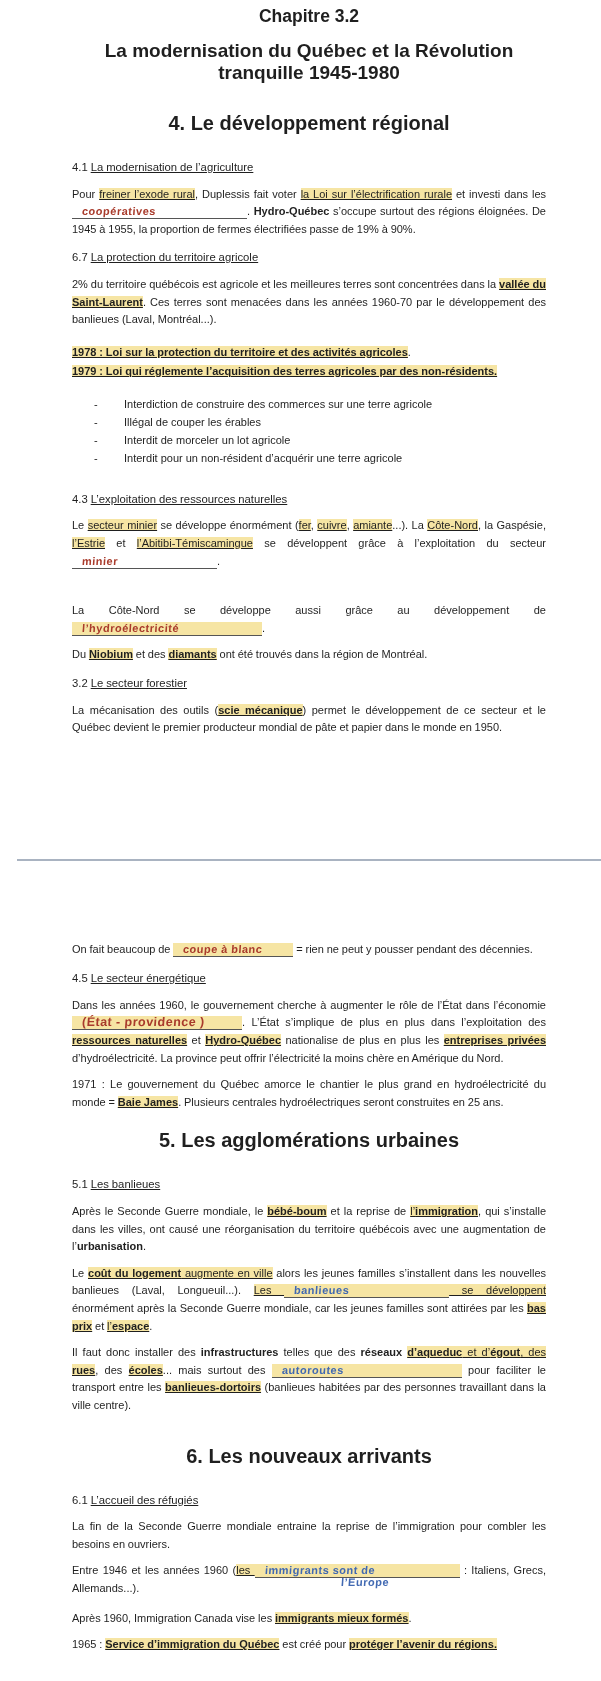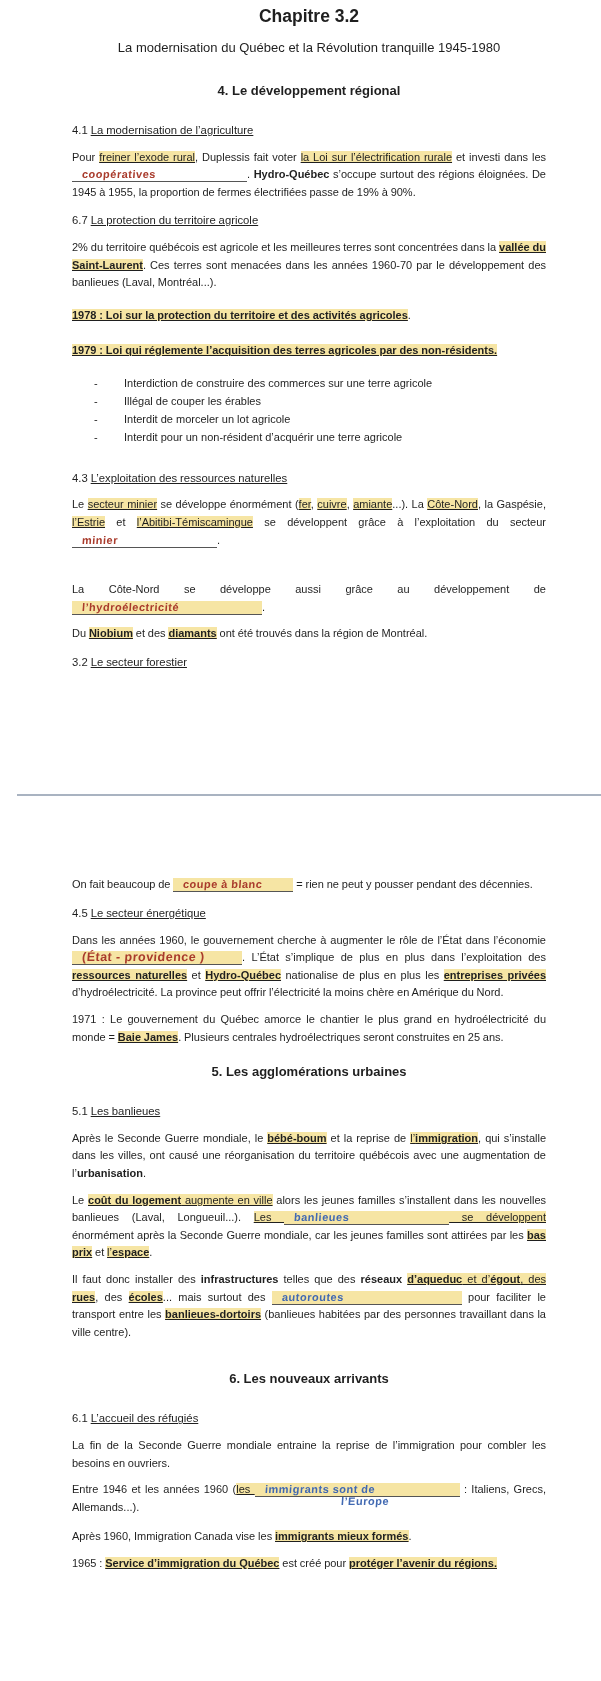--- a/index.html
+++ b/index.html
@@ -8,22 +8,22 @@
   *{box-sizing:border-box;}
   html,body{margin:0;padding:0;}
   body{
     width:601px;height:1681px;background:#ffffff;color:var(--text);
     font-family:"Liberation Sans",sans-serif;overflow:hidden;
   }
   .content{padding:6px 55px 0 72px;}
   p,h1,h2,h3,ul{margin:0;}
   p{font-size:11px;line-height:17.6px;text-align:justify;word-spacing:-0.2px;}
   .doc-title{font-size:17.5px;font-weight:bold;text-align:center;}
-  .doc-subtitle{font-size:13px;font-weight:normal;text-align:center;margin-top:13px;}
-  .sec-head{font-size:13px;font-weight:bold;text-align:center;}
+  .doc-subtitle{font-size:19px;font-weight:bold;text-align:center;margin-top:13px;}
+  .sec-head{font-size:20px;font-weight:bold;text-align:center;}
   .sub-head{font-size:11.3px;font-weight:normal;text-align:left;}
   .sub-head .t{text-decoration:underline;}
   .hl{background:var(--hl);text-decoration:underline;}
   .b{font-weight:bold;}
   .law{line-height:19px;text-align:left;}
   ul.dash{list-style:none;padding:0 0 0 20px;font-size:11px;}
   ul.dash li{position:relative;padding-left:32px;line-height:18px;text-align:left;}
   ul.dash li::before{content:"-";position:absolute;left:2px;}
   .blank{
     display:inline-block;border-bottom:1.2px solid #555;
@@ -34,21 +34,21 @@
       font-weight:bold;font-size:11px;}
   .hw-red{color:var(--red);}
   .hw-blue{color:var(--blue);}
   .hw-lg{font-size:12.5px;}
   .annot{position:absolute;left:42%;top:12px;white-space:nowrap;}
   .bw120{min-width:120px;} .bw145{min-width:145px;} .bw165{min-width:165px;}
   .bw170{min-width:170px;} .bw175{min-width:175px;} .bw190{min-width:190px;}
   .bw205{min-width:205px;}
   .pagebreak{height:2px;background:var(--pbline);width:601px;margin-left:-55px;}
   .mt9{margin-top:9px;} .mt10{margin-top:24px;} .mt11{margin-top:11px;}
-  .mt12{margin-top:12px;} .mt13{margin-top:16px;} .mt14{margin-top:14px;}
+  .mt12{margin-top:12px;} .mt13{margin-top:0;} .mt14{margin-top:14px;}
   .mt18{margin-top:18px;} .mt28{margin-top:28px;}
   .sp32{height:32px;} .sp122{height:122px;} .sp80{height:80px;} .sp30{height:30px;}
 </style>
 </head>
 <body>
 
 <div class="content">
 
   <h1 class="doc-title">Chapitre 3.2</h1>
   <h2 class="doc-subtitle">La modernisation du Québec et la Révolution tranquille 1945-1980</h2>
@@ -79,20 +79,21 @@
   <p class="mt9"><span>Le </span><span class="hl">secteur minier</span><span> se développe énormément (</span><span class="hl">fer</span><span>, </span><span class="hl">cuivre</span><span>, </span><span class="hl">amiante</span><span>...). La </span><span class="hl">Côte-Nord</span><span>, la Gaspésie, </span><span class="hl">l’Estrie</span><span> et </span><span class="hl">l’Abitibi-Témiscamingue</span><span> se développent grâce à l’exploitation du secteur </span><span class="blank bw145"><span class="hw hw-red">minier</span></span><span>.</span></p>
 
   <div class="sp32"></div>
 
   <p><span>La Côte-Nord se développe aussi grâce au développement de </span><span class="blank hl bw190"><span class="hw hw-red">l’hydroélectricité</span></span><span>.</span></p>
 
   <p class="mt9"><span>Du </span><span class="hl b">Niobium</span><span> et des </span><span class="hl b">diamants</span><span> ont été trouvés dans la région de Montréal.</span></p>
 
   <p class="sub-head mt11"><span>3.2</span> <span class="t">Le secteur forestier</span></p>
 
+  <p class="mt9"><span>La mécanisation des outils (</span><span class="hl b">scie mécanique</span><span>) permet le développement de ce secteur et le Québec devient le premier producteur mondial de pâte et papier dans le monde en 1950.</span></p>
 
   <div class="sp122"></div>
   <div class="pagebreak"></div>
   <div class="sp80"></div>
 
   <p><span>On fait beaucoup de </span><span class="blank hl bw120"><span class="hw hw-red">coupe à blanc</span></span><span> = rien ne peut y pousser pendant des décennies.</span></p>
 
   <p class="sub-head mt12"><span>4.5</span> <span class="t">Le secteur énergétique</span></p>
 
   <p class="mt9"><span>Dans les années 1960, le gouvernement cherche à augmenter le rôle de l’État dans l’économie </span><span class="blank hl bw170"><span class="hw hw-red hw-lg">(État - providence )</span></span><span>. L’État s’implique de plus en plus dans l’exploitation des </span><span class="hl b">ressources naturelles</span><span> et </span><span class="hl b">Hydro-Québec</span><span> nationalise de plus en plus les </span><span class="hl b">entreprises privées</span><span> d’hydroélectricité. La province peut offrir l’électricité la moins chère en Amérique du Nord.</span></p>

